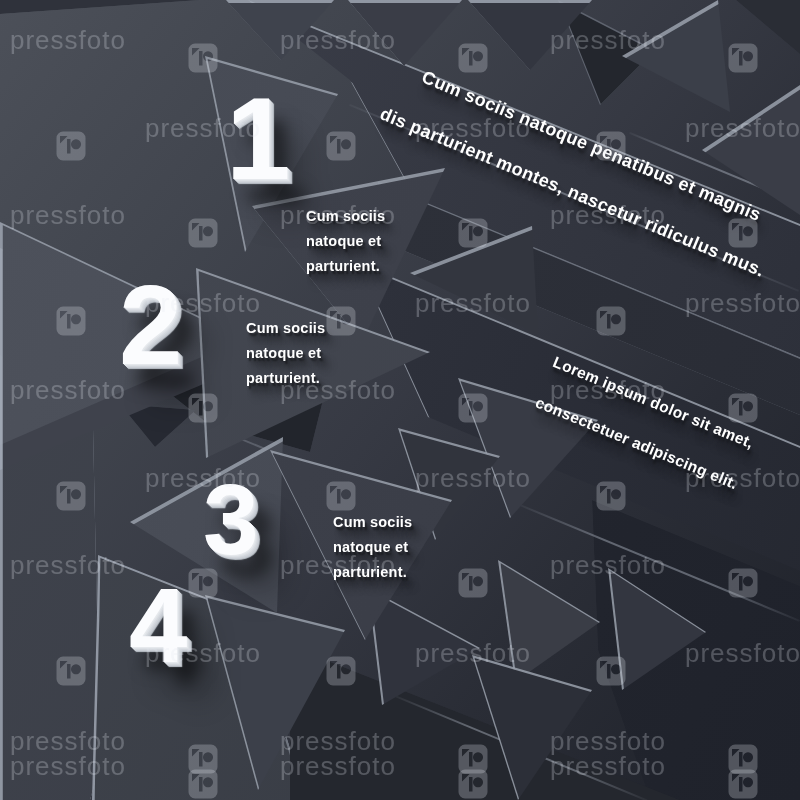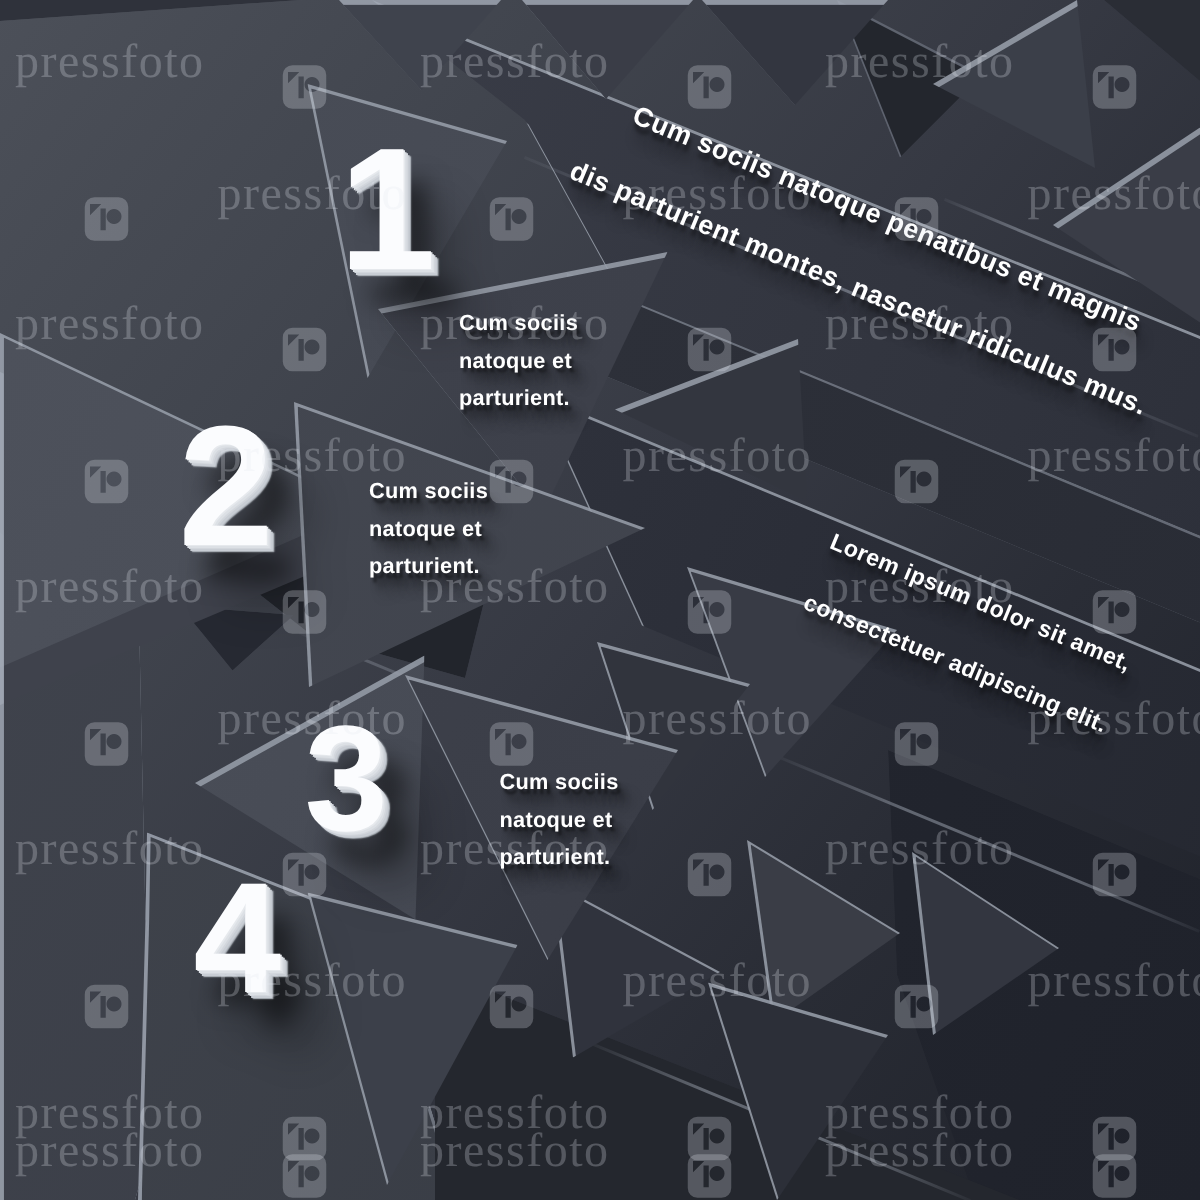--- a/index.html
+++ b/index.html
@@ -49,22 +49,22 @@
   #capC{left:333px;top:510px;}
 
   
   .banner{color:#fff;font-weight:bold;text-align:center;transform:rotate(22.5deg);
           text-shadow:2px 4px 3px rgba(0,0,0,.5),7px 11px 9px rgba(0,0,0,.33);}
   #bannerTop{left:302px;top:119px;width:560px;font-size:18px;line-height:50px;letter-spacing:.4px;}
   #bannerRight{left:465px;top:379px;width:360px;font-size:15.5px;line-height:44px;letter-spacing:.3px;}
 
   
   #wm{inset:0;z-index:60;pointer-events:none;}
-  .wm-t{color:rgba(228,233,241,.26);font-size:32px;font-weight:400;letter-spacing:1px;
-        transform:translateY(-54%);white-space:nowrap;font-family:Liberation Serif, serif;}
+  .wm-t{color:rgba(228,233,241,.26);font-size:26px;font-weight:400;letter-spacing:1px;
+        transform:translateY(-54%);white-space:nowrap;}
   .wm-l{transform:translateY(-50%);}
 </style>
 </head>
 <body>
 
 <div id="stage">
 
   <div class="tri nobevel" style="--p:polygon(0 0,200px 0,0 14px);--c:#2f323b;z-index:4;"></div>
 
   <div class="perf" style="--p:polygon(168px 0,800px 0,800px 230px,222px 42px);z-index:8;"></div>

